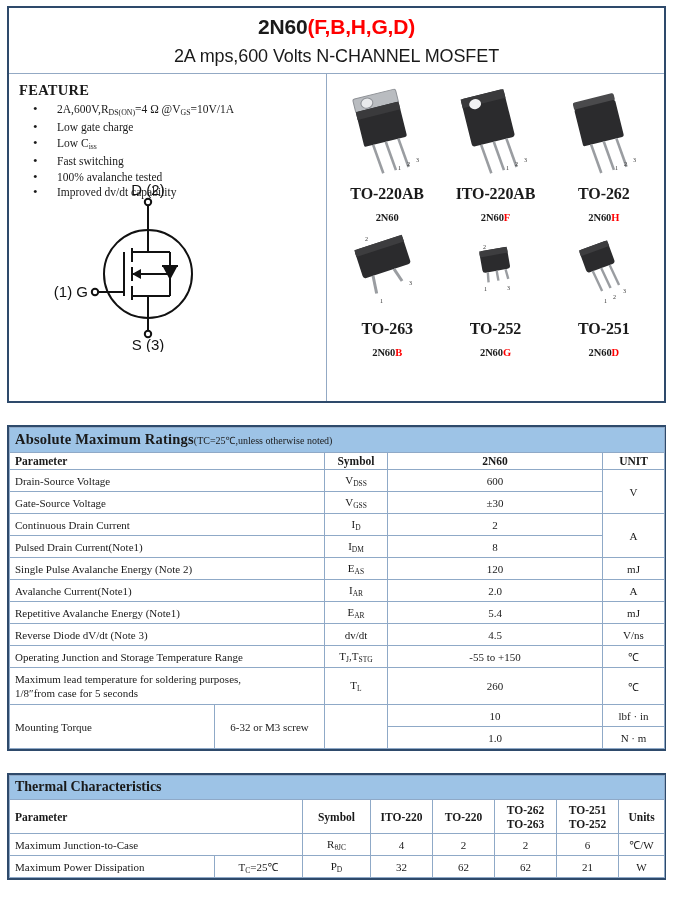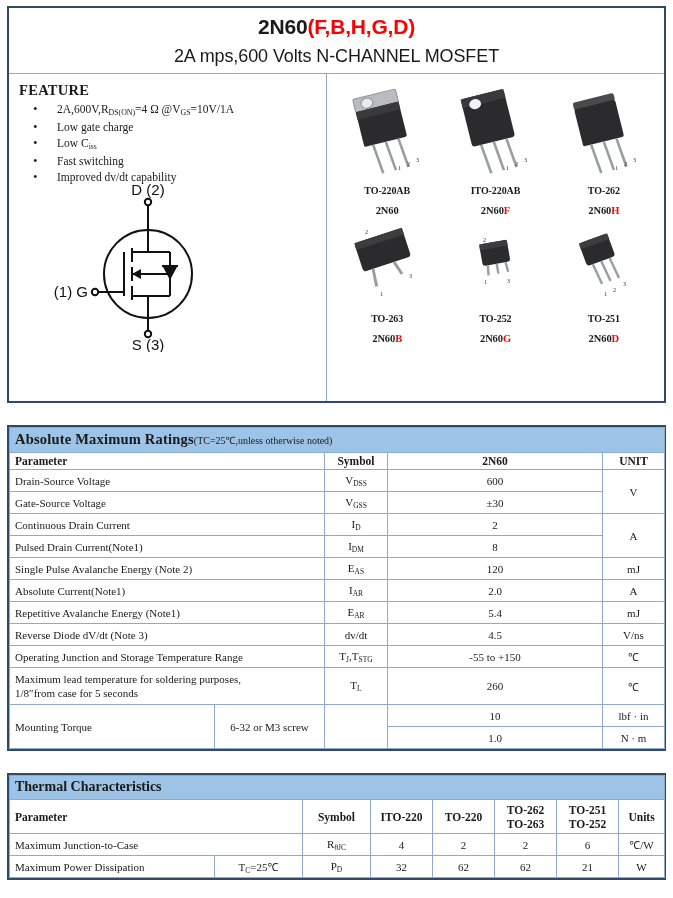--- a/index.html
+++ b/index.html
@@ -82,21 +82,21 @@
     display: grid;
     grid-template-columns: 1fr 1fr 1fr;
     grid-template-rows: auto auto;
     row-gap: 2px;
     padding: 2px 6px 0 6px;
   }
   .pkg-cell { text-align: center; }
   .pkg-art { height: 96px; display: flex; align-items: flex-end; justify-content: center; }
   .pkg-art.small { height: 88px; }
   .pkg-name {
-    font-size: 10px; font-weight: bold; margin-top: 7px; letter-spacing: -0.1px;
+    font-size: 16px; font-weight: bold; margin-top: 7px; letter-spacing: -0.1px;
   }
   .pkg-part {
     font-size: 10.5px; font-weight: bold; margin-top: 9px; letter-spacing: -0.1px;
   }
   .pkg-part .red { color: #ff0000; }
 
   
   .tbl-wrap { margin-top: 22px; border: 2px solid #2e4a6b; width: 659px; }
   table { border-collapse: collapse; width: 100%; table-layout: fixed; }
   table td, table th {
@@ -142,20 +142,21 @@
 
       <div class="left-pane">
         <div class="feature-title">FEATURE</div>
         <ul class="features">
           <li>
             2A,600V,R<sub>DS(ON)</sub>=4 Ω @V<sub>GS</sub>=10V/1A
           </li>
           <li>Low gate charge</li>
           <li>Low C<sub>iss</sub></li>
           <li>Fast switching</li>
+          <li>100% avalanche tested</li>
           <li>Improved dv/dt capability</li>
         </ul>
 
         <div class="symbol-wrap">
           <svg width="215" height="170" viewBox="0 0 215 170">
             <g stroke="#111" stroke-width="2" fill="none">
 
               <circle cx="108" cy="92" r="44"></circle>
 
               <line x1="108" y1="20" x2="108" y2="70"></line>
@@ -373,21 +374,21 @@
           <td>I<sub>DM</sub></td>
           <td>8</td>
         </tr>
         <tr class="row-tall">
           <td class="left" colspan="2">Single Pulse Avalanche Energy (Note 2)</td>
           <td>E<sub>AS</sub></td>
           <td>120</td>
           <td>mJ</td>
         </tr>
         <tr class="row-tall">
-          <td class="left" colspan="2">Absolute Current(Note1)</td>
+          <td class="left" colspan="2">Avalanche Current(Note1)</td>
           <td>I<sub>AR</sub></td>
           <td>2.0</td>
           <td>A</td>
         </tr>
         <tr class="row-tall">
           <td class="left" colspan="2">Repetitive Avalanche Energy (Note1)</td>
           <td>E<sub>AR</sub></td>
           <td>5.4</td>
           <td>mJ</td>
         </tr>

